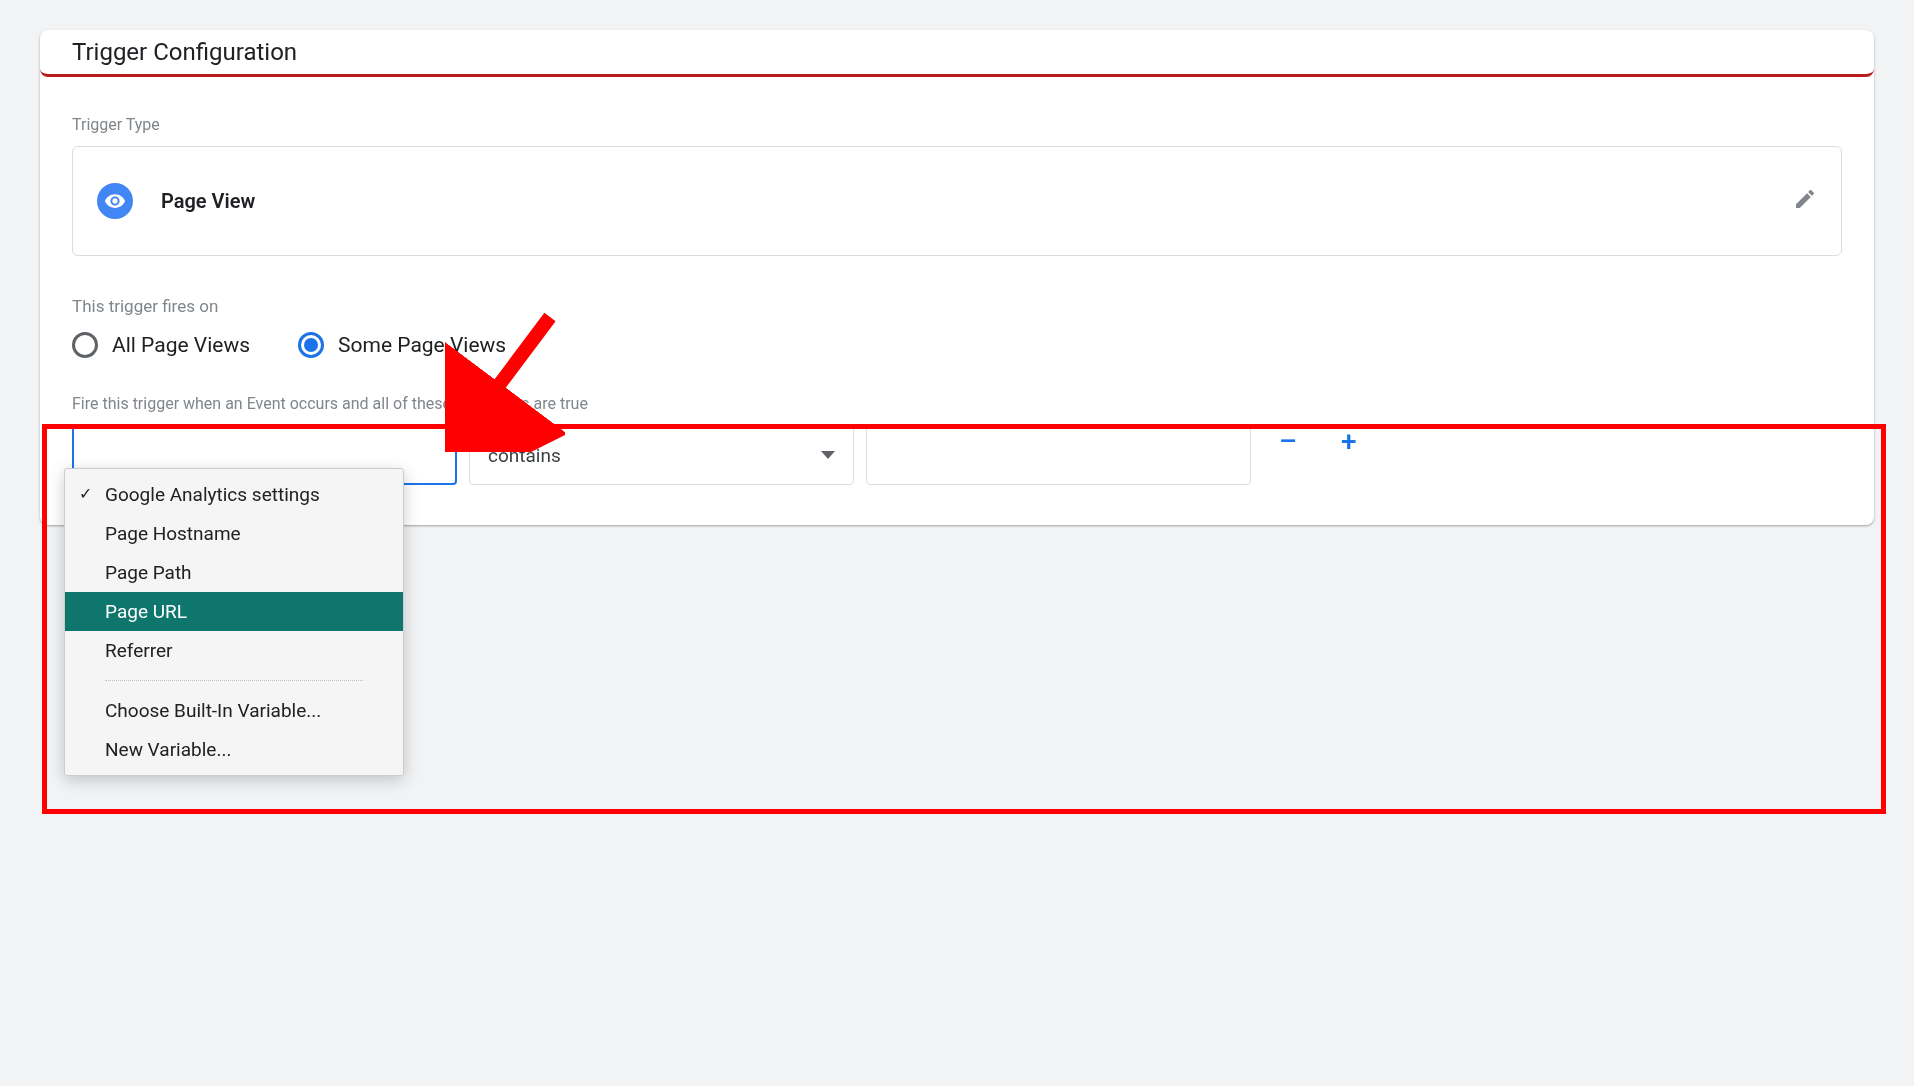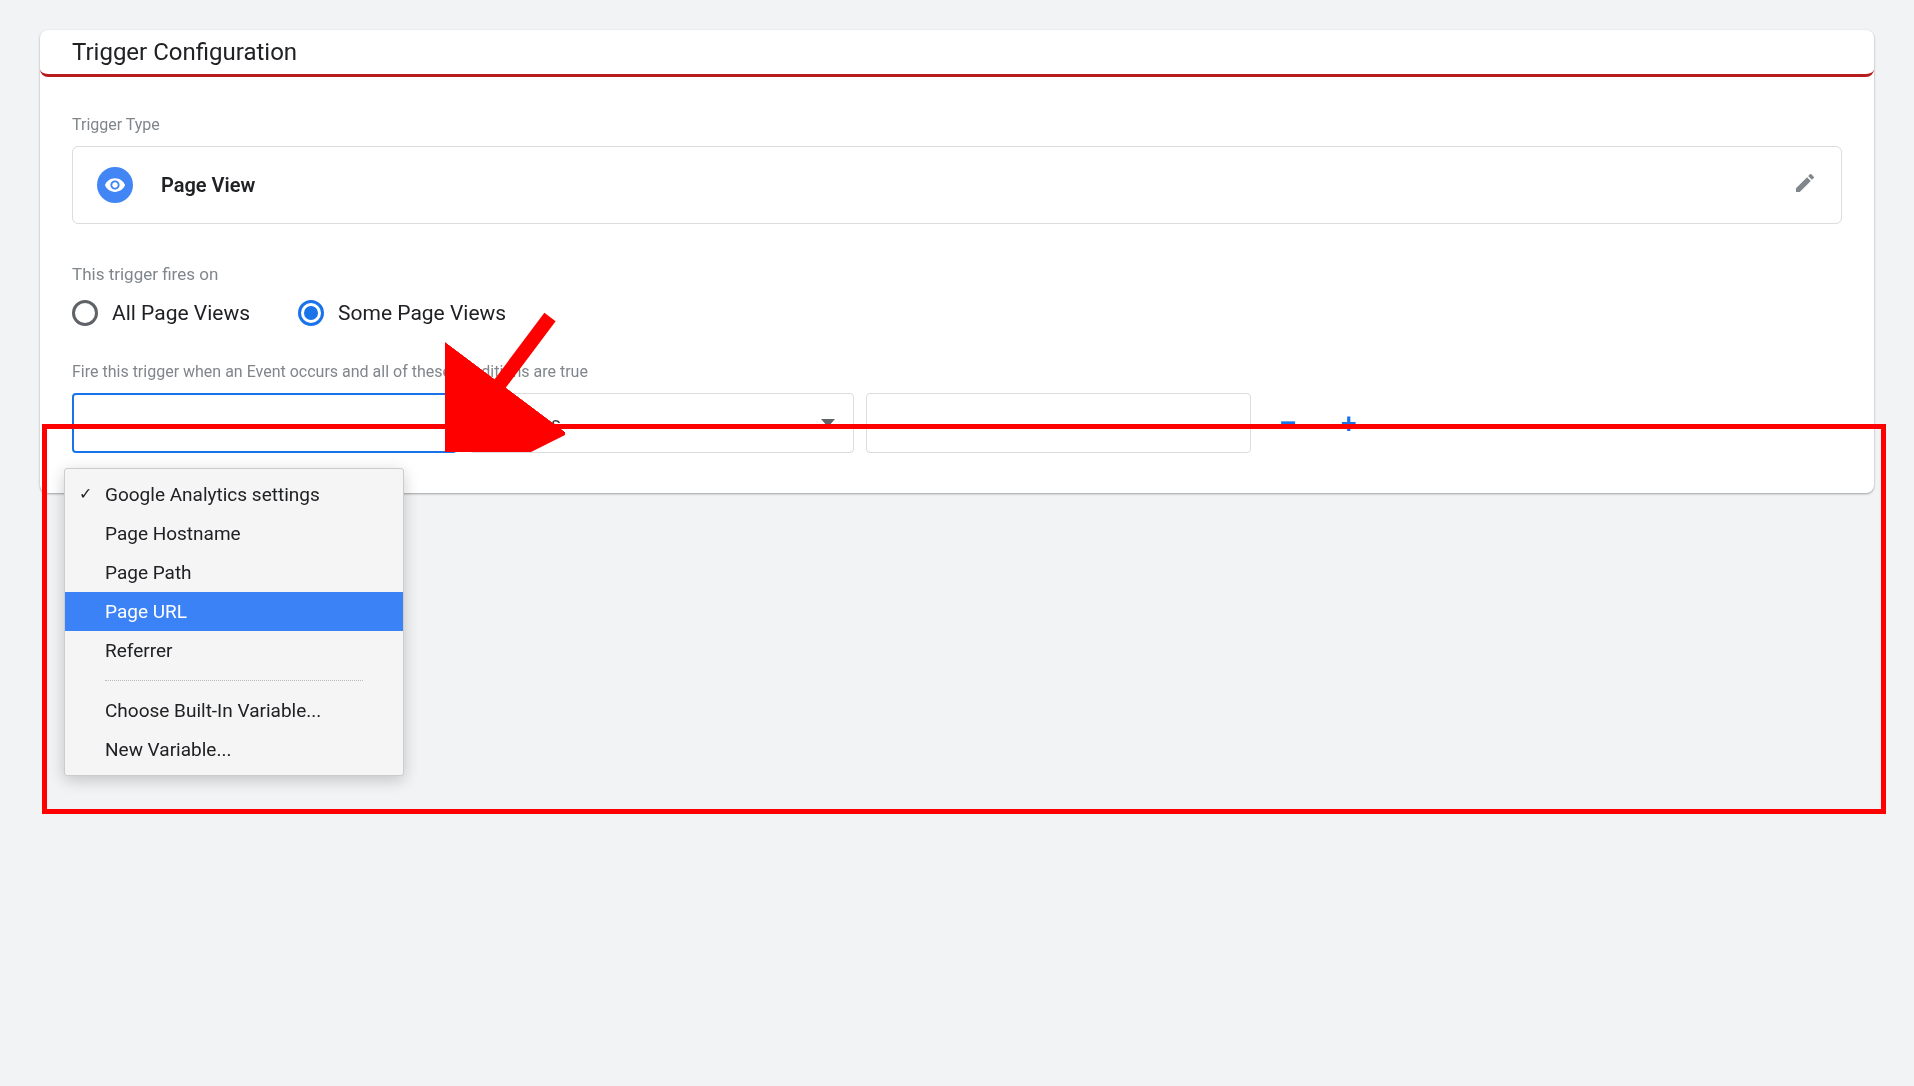--- a/index.html
+++ b/index.html
@@ -40,21 +40,21 @@
       color: #80868b;
       margin-bottom: 12px;
       margin-top: 14px;
     }
     .trigger-type-box {
       display: flex;
       align-items: center;
       justify-content: space-between;
       border: 1px solid #dadce0;
       border-radius: 6px;
-      padding: 20px 24px;
+      padding: 36px 24px;
       margin-bottom: 40px;
     }
     .trigger-type-left {
       display: flex;
       align-items: center;
       gap: 28px;
     }
     .eye-icon-circle {
       width: 36px;
       height: 36px;
@@ -131,21 +131,20 @@
     .conditions-section {
       margin-top: 36px;
     }
     .conditions-label {
       font-size: 16px;
       color: #80868b;
       margin-bottom: 12px;
     }
     .conditions-row {
       display: flex;
-      align-items: center;
       gap: 12px;
     }
     .select-box {
       flex: 0 0 385px;
       height: 60px;
       border: 2px solid #1a73e8;
       border-radius: 4px;
       background: #fff;
       position: relative;
     }
@@ -199,21 +198,21 @@
       position: relative;
     }
     .dropdown-item.checked::before {
       content: "✓";
       position: absolute;
       left: 14px;
       top: 9px;
       font-size: 16px;
     }
     .dropdown-item.highlighted {
-      background: #3b82f6;
+      background: #0f766e;
       color: #fff;
     }
     .dropdown-divider {
       margin: 10px 40px;
       border-top: 1px dotted #bbb;
     }
     .chevron-down {
       width: 0;
       height: 0;
       border-left: 7px solid transparent;

